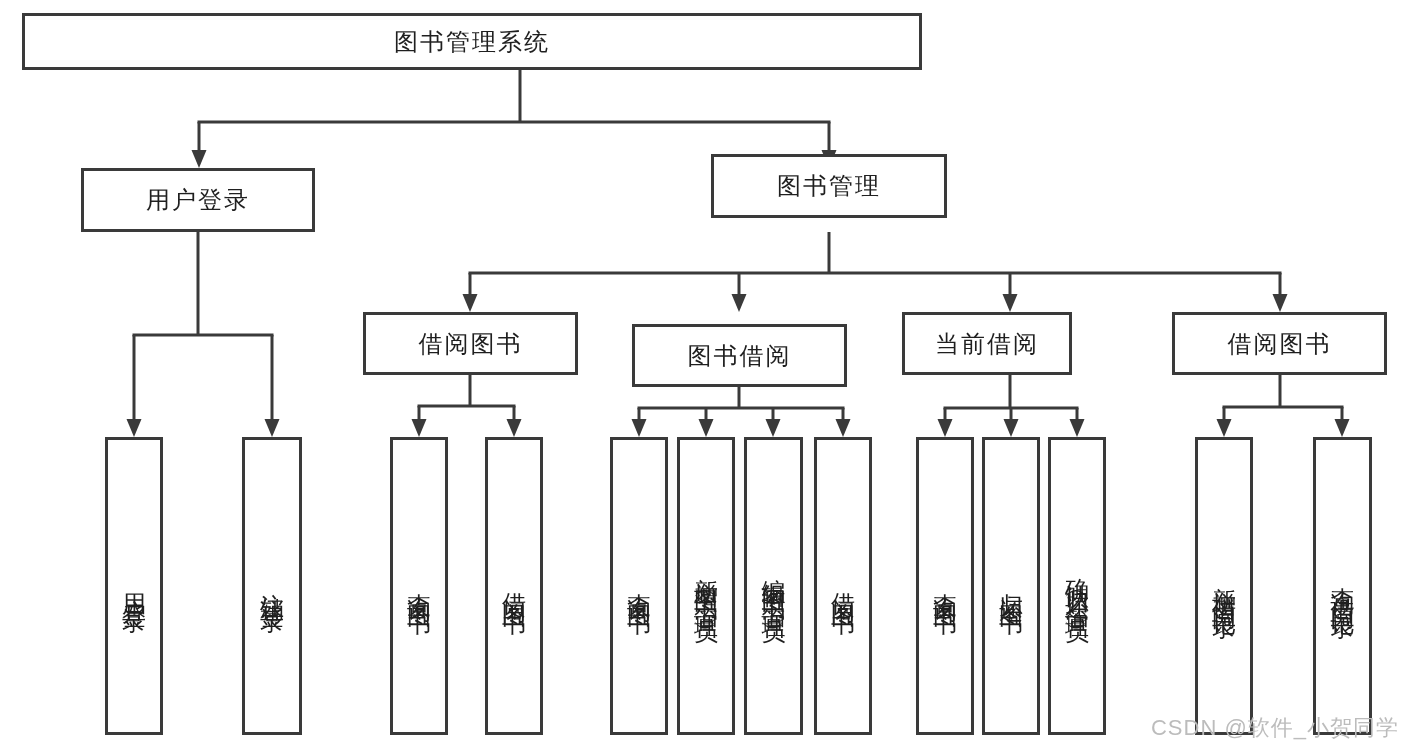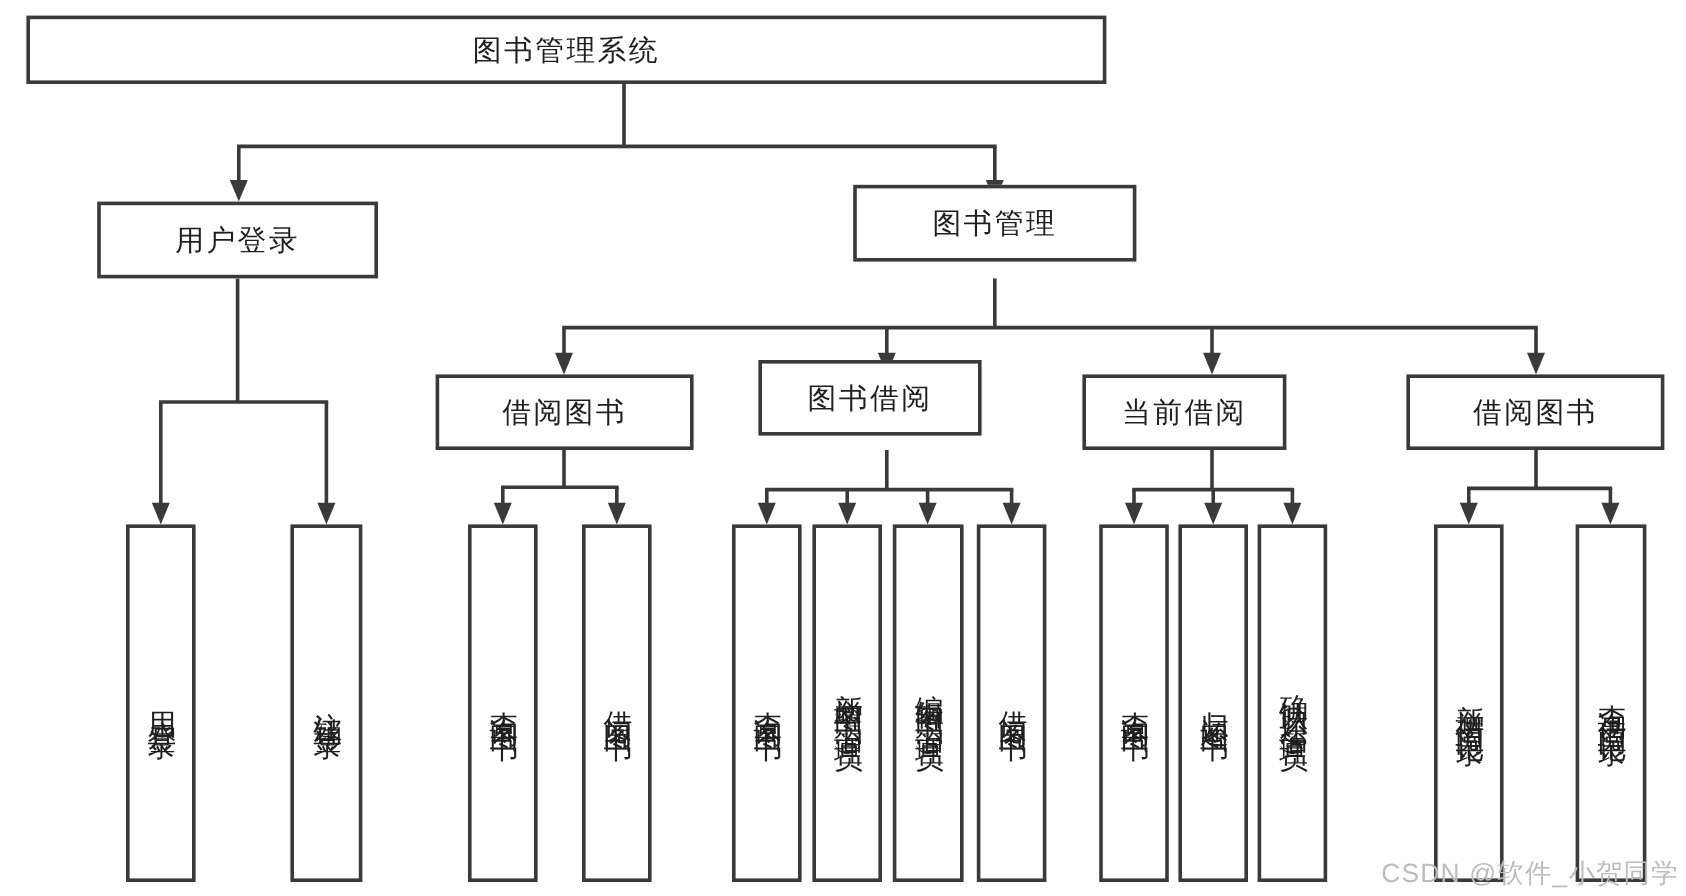--- a/index.html
+++ b/index.html
@@ -110,21 +110,21 @@
   <div class="node h" style="left:81px;top:168px;width:234px;height:64px">
     <span class="lbl">用户登录</span>
   </div>
   <div class="node h" style="left:711px;top:154px;width:236px;height:64px">
     <span class="lbl">图书管理</span>
   </div>
 
   <div class="node h" style="left:363px;top:312px;width:215px;height:63px">
     <span class="lbl">借阅图书</span>
   </div>
-  <div class="node h" style="left:632px;top:300px;width:186px;height:63px">
+  <div class="node h" style="left:632px;top:324px;width:215px;height:63px">
     <span class="lbl">图书借阅</span>
   </div>
   <div class="node h" style="left:902px;top:312px;width:170px;height:63px">
     <span class="lbl">当前借阅</span>
   </div>
   <div class="node h" style="left:1172px;top:312px;width:215px;height:63px">
     <span class="lbl">借阅图书</span>
   </div>
 
   <div class="node v" style="left:105px;top:437px;width:58px;height:298px">

